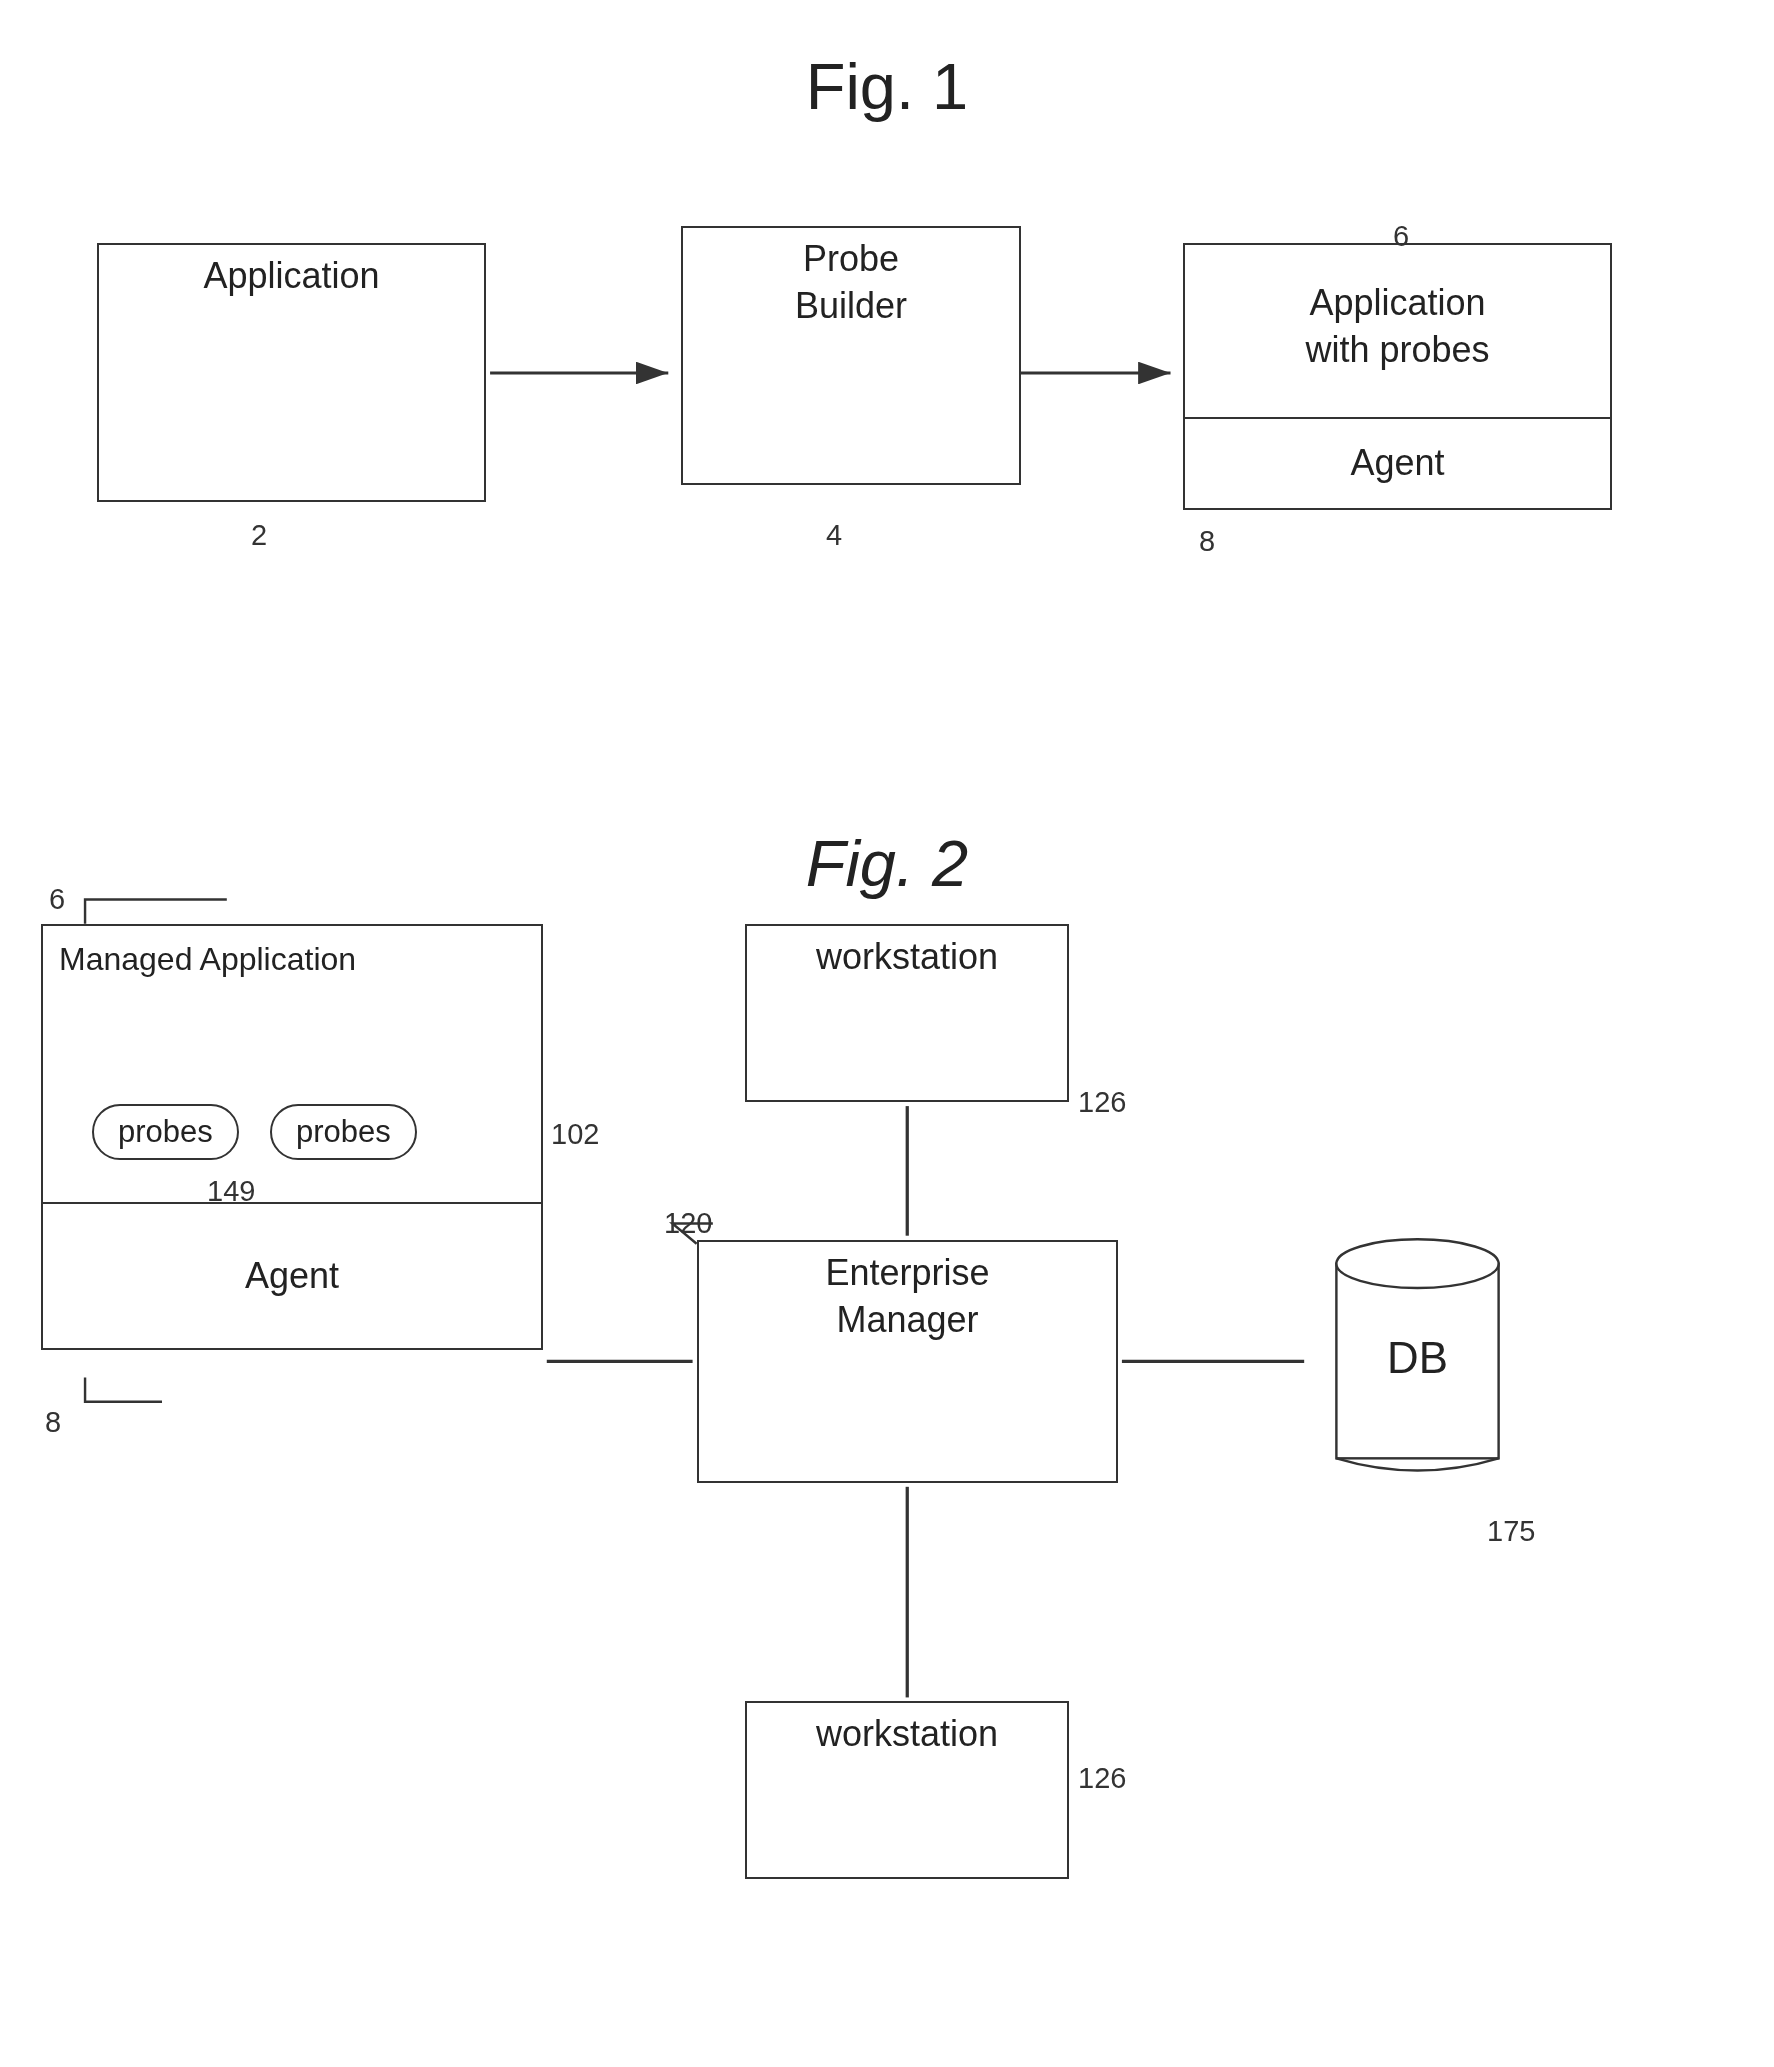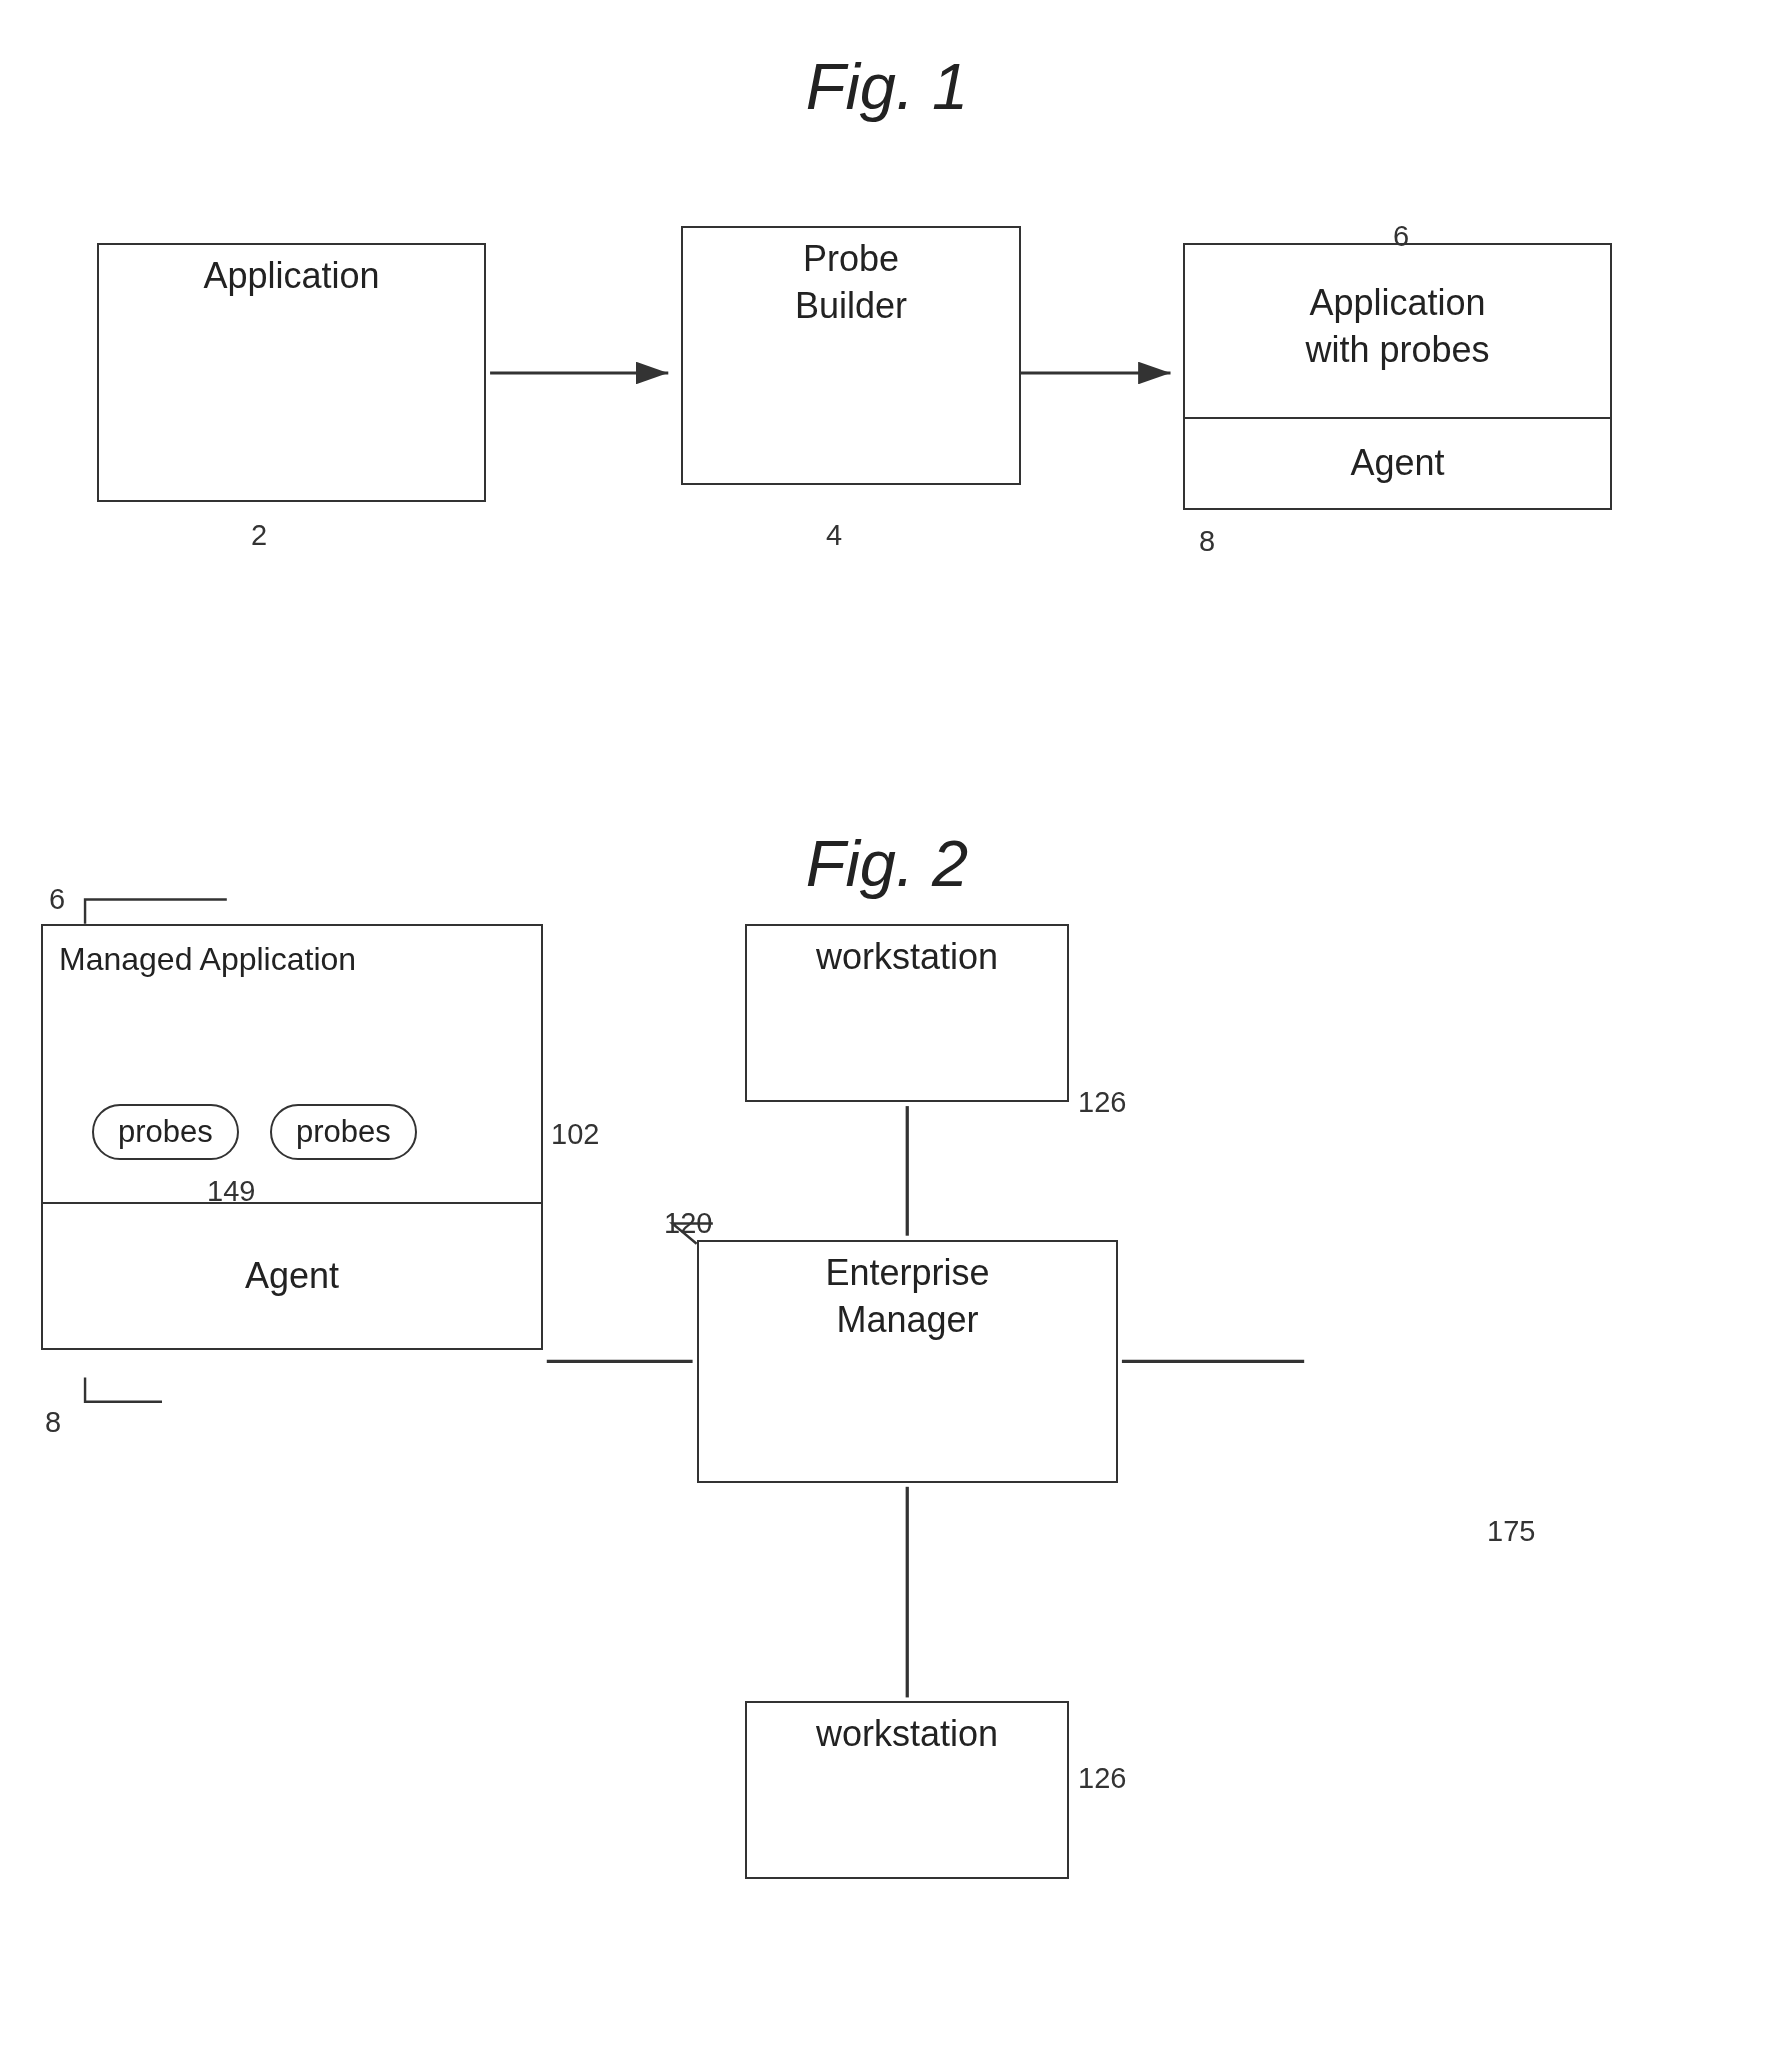--- a/index.html
+++ b/index.html
@@ -19,21 +19,20 @@
       background: #fff;
     }
 
     
     .fig1-title {
       position: absolute;
       top: 49px;
       left: 50%;
       transform: translateX(-50%);
       font-size: 65px;
-      font-style: italic;
       font-weight: normal;
       color: #222;
     }
 
     
     .box {
       position: absolute;
       border: 2.4px solid #333;
       background: #fff;
       display: flex;
@@ -271,20 +270,32 @@
   </div>
 
   <div class="ref-num" style="left:1078px; top:1086px;">126</div>
 
   <div class="box" id="fig2-em">
     <span class="box-label">Enterprise<br>Manager</span>
   </div>
 
   <div class="ref-num" style="left:664px; top:1207px;">120</div>
 
+  <div id="fig2-db-container">
+    <svg width="211" height="292" viewBox="0 0 260 360">
+
+      <rect x="30" y="60" width="200" height="240" fill="white" stroke="#333" stroke-width="3"></rect>
+
+      <ellipse cx="130" cy="60" rx="100" ry="30" fill="white" stroke="#333" stroke-width="3"></ellipse>
+
+      <path d="M30,300 Q130,330 230,300" fill="none" stroke="#333" stroke-width="3"></path>
+
+      <text x="130" y="195" text-anchor="middle" font-size="54" font-family="Arial" fill="#222">DB</text>
+    </svg>
+  </div>
 
   <div class="ref-num" style="left:1487px; top:1515px;">175</div>
 
   <div class="box" id="fig2-ws-bottom">
     <span class="box-label">workstation</span>
   </div>
 
   <div class="ref-num" style="left:1078px; top:1762px;">126</div>
 
 </div>

